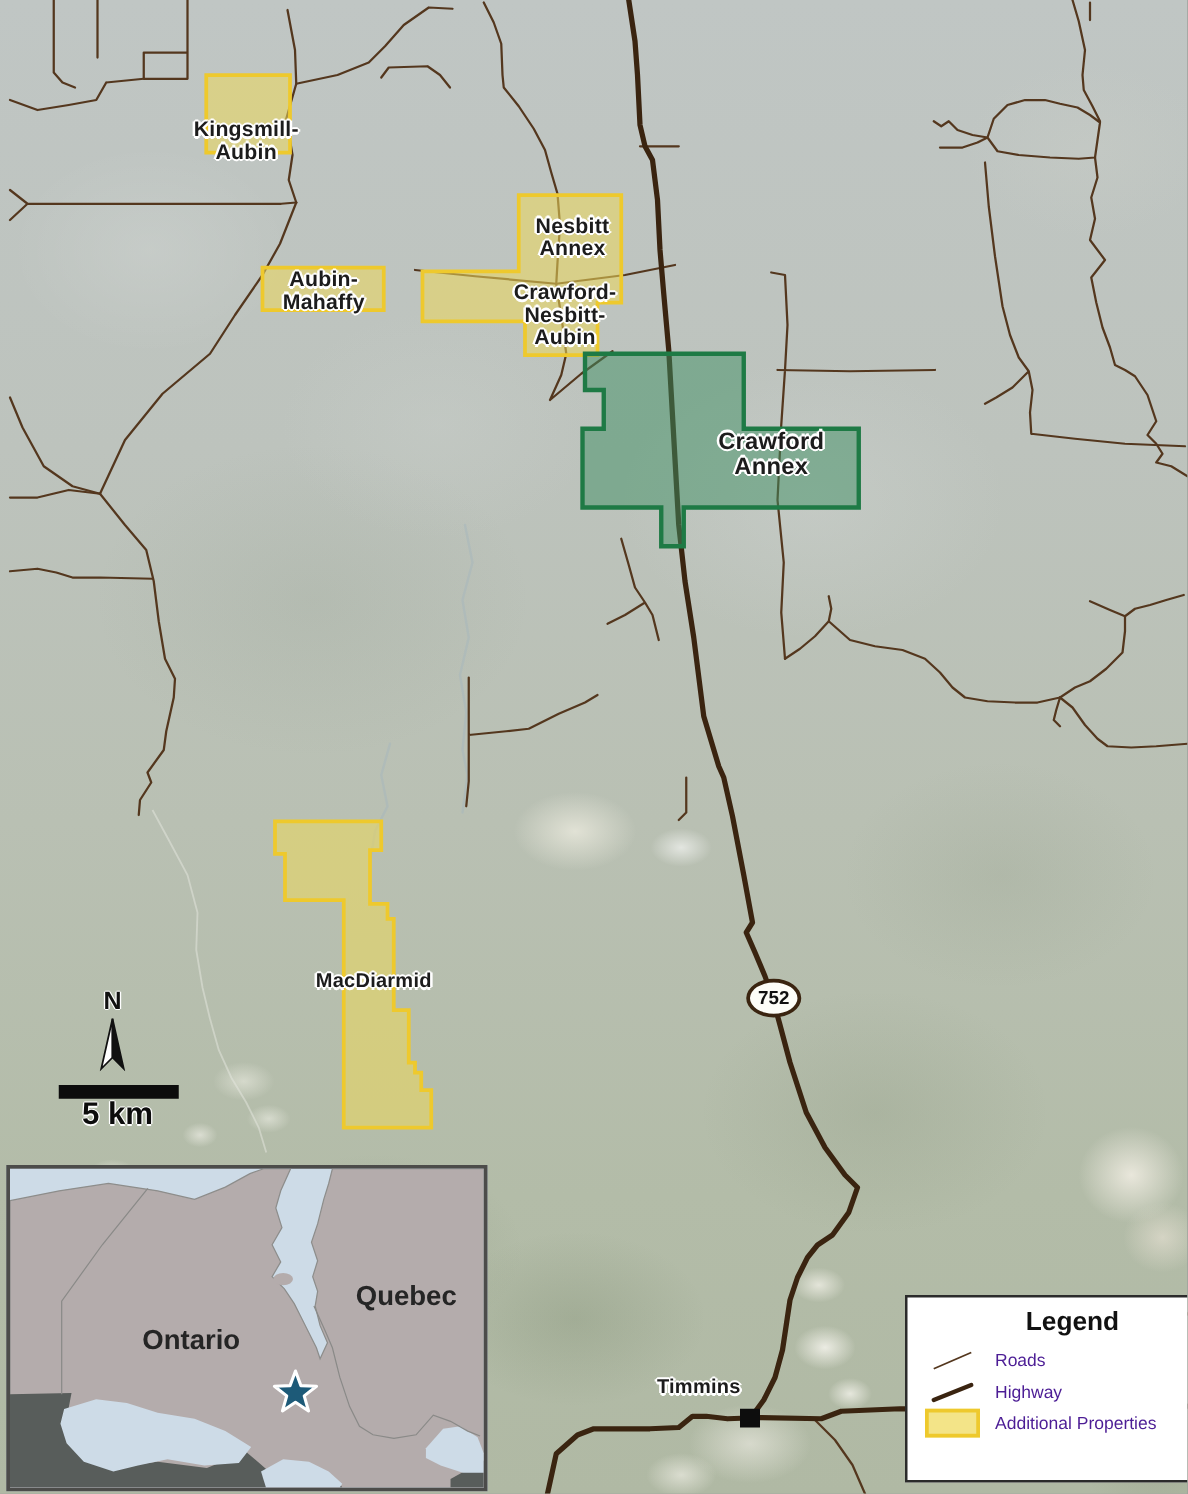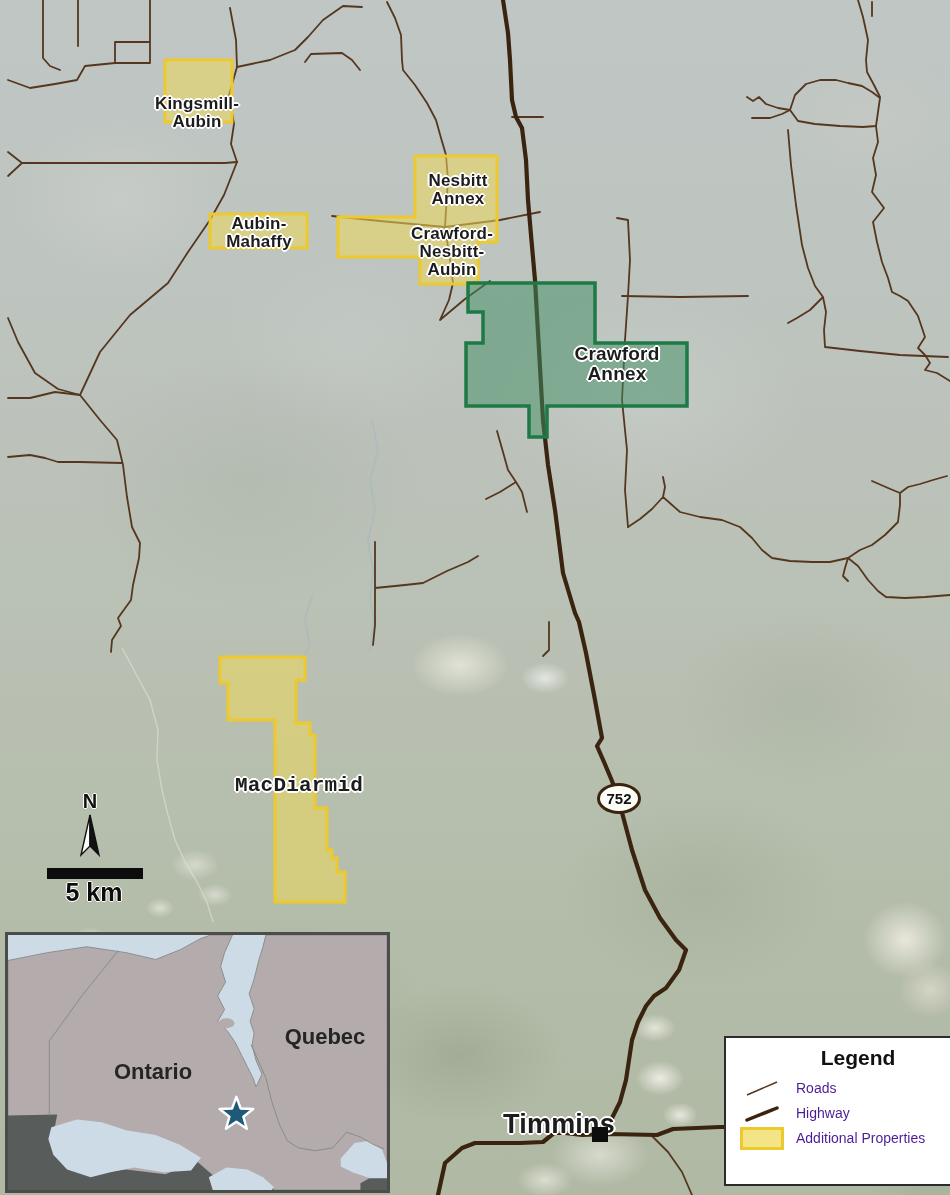--- a/index.html
+++ b/index.html
@@ -37,22 +37,22 @@
   .map-label{
     position:absolute;transform:translate(-50%,-50%);
     font-weight:bold;color:#1c1c1c;text-align:center;white-space:nowrap;
     line-height:1.05;letter-spacing:.2px;
     text-shadow:-2px 0 0 #fff,2px 0 0 #fff,0 -2px 0 #fff,0 2px 0 #fff,
       -1px -1px 0 #fff,1px -1px 0 #fff,-1px 1px 0 #fff,1px 1px 0 #fff;
   }
   .map-label span{display:block;}
   .lbl-17{font-size:17px;}
   .lbl-19{font-size:19px;}
-  .lbl-20{font-size:21px;font-family:Liberation Mono, monospace;}
-  .lbl-23{font-size:27px;margin-top:13px;}
+  .lbl-20{font-size:16px;}
+  .lbl-23{font-size:16px;}
   #shield{
     position:absolute;left:597px;top:783px;width:44px;height:31px;
     background:#fdfdf8;border:3.5px solid #3a2410;border-radius:50%;
     display:flex;align-items:center;justify-content:center;box-sizing:border-box;
     font-size:15px;font-weight:bold;color:#111;
   }
   #timmins-square{position:absolute;left:592px;top:1127px;width:16px;height:15px;background:#0d0d0d;}
   #north{position:absolute;left:70px;top:790px;width:40px;text-align:center;}
   #north .n-letter{font-size:20px;font-weight:bold;color:#111;
     text-shadow:-1px 0 0 #fff,1px 0 0 #fff,0 -1px 0 #fff,0 1px 0 #fff;}

